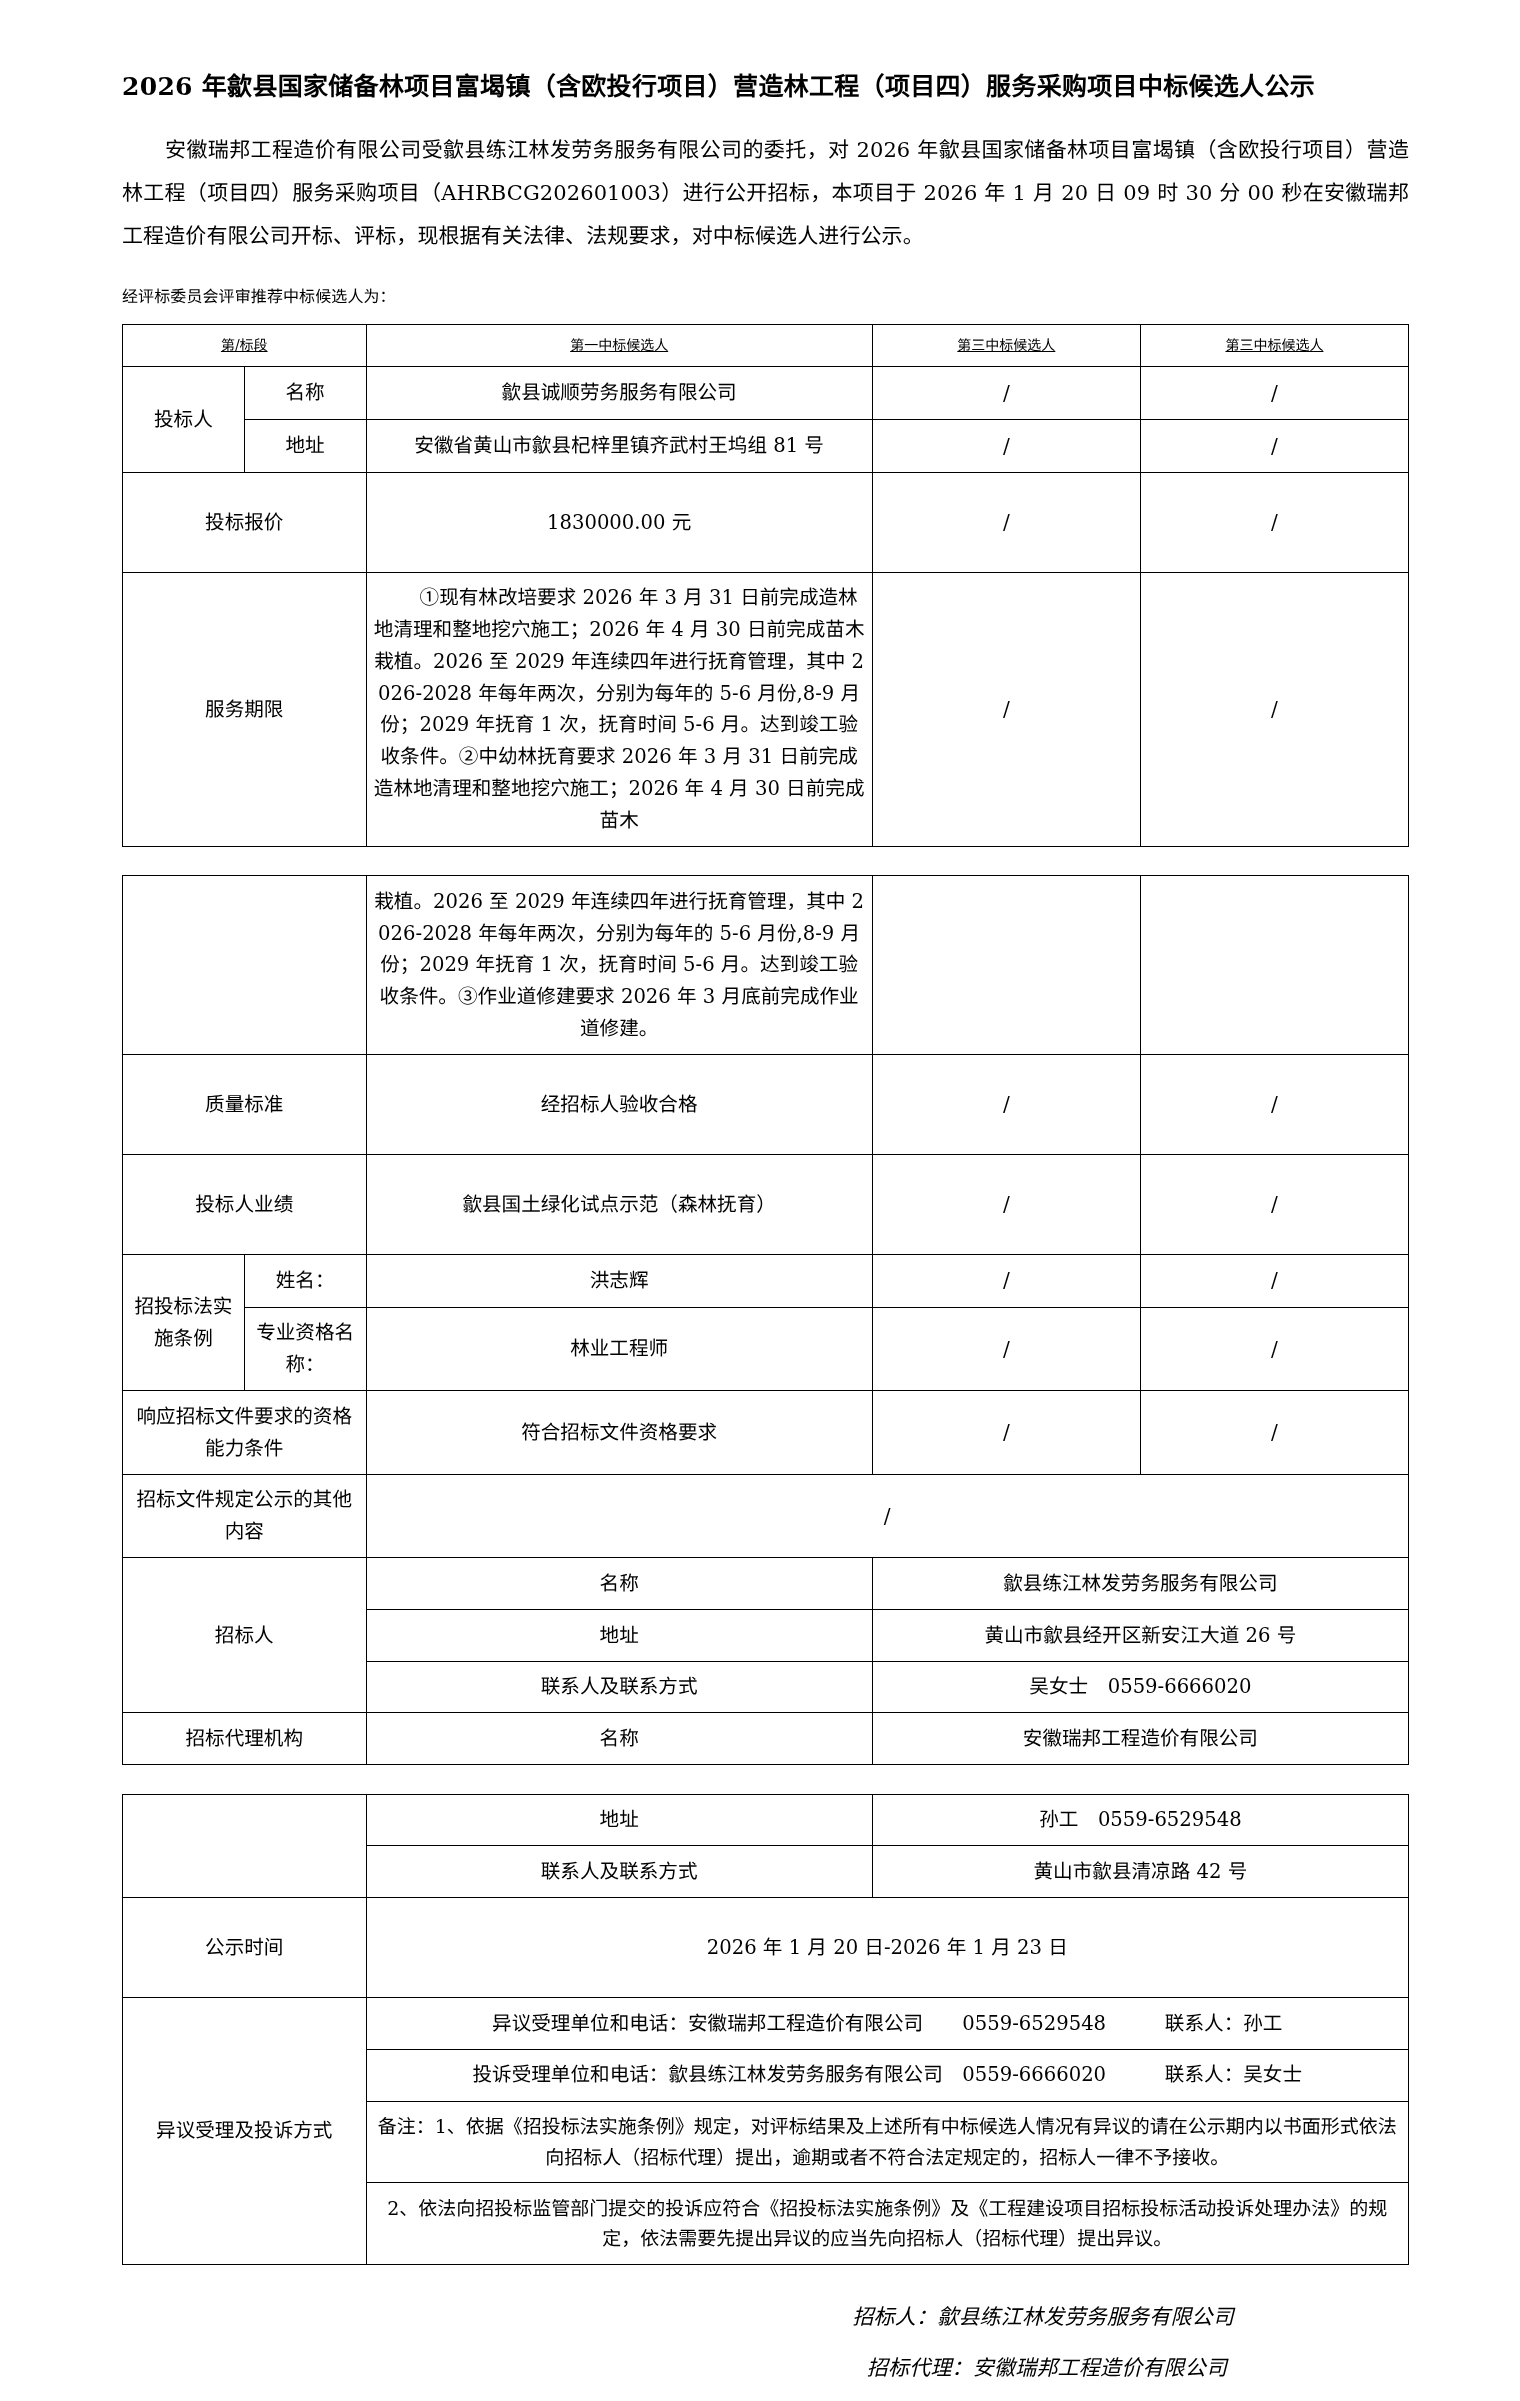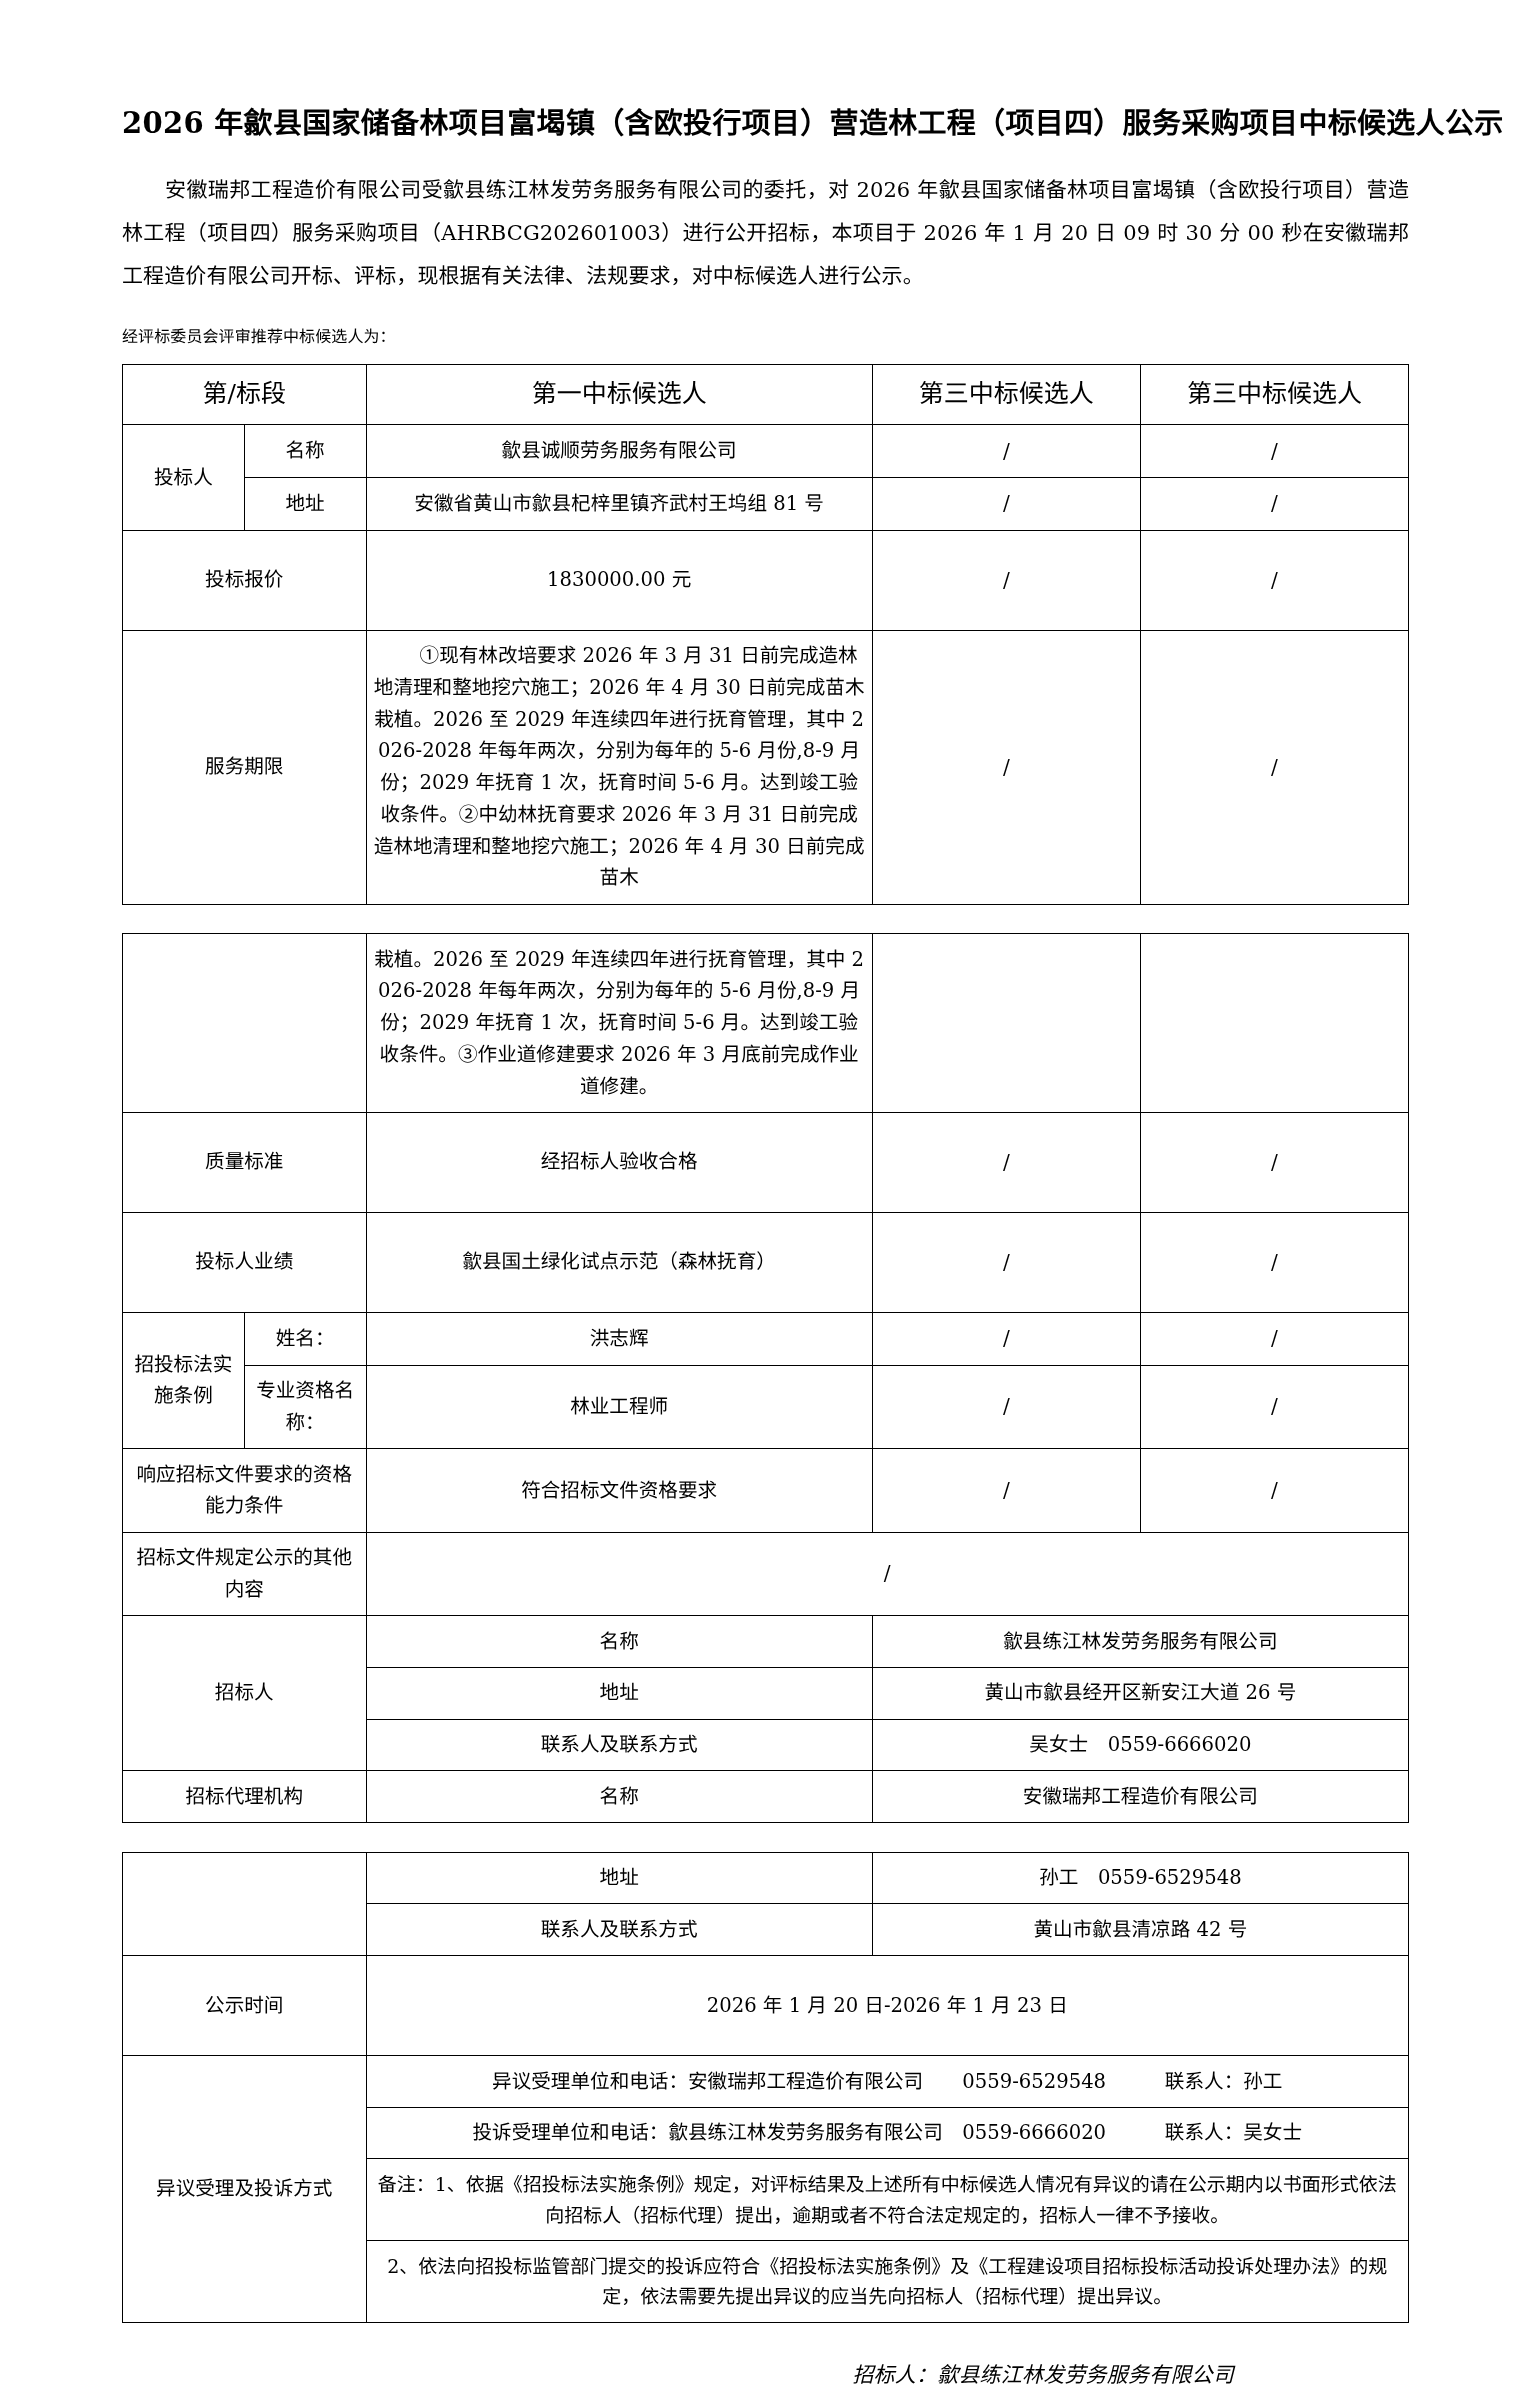--- a/index.html
+++ b/index.html
@@ -18,24 +18,24 @@
     box-sizing:border-box;
     background:#fff;
   }
   .inner{
     padding:0 112px 0 122px;
   }
 
   
   .doc-title{
     text-align:left;
-    font-size:29px;
+    font-size:25px;
     font-weight:bold;
     letter-spacing:0.3px;
-    padding-top:102px;
+    padding-top:68px;
     padding-bottom:6.8px;
     line-height:1.5;
     white-space:nowrap;
   }
 
   
   .intro{
     font-size:21px;
     line-height:2.05;
     text-align:justify;
@@ -60,21 +60,21 @@
     font-size:19.6px;
   }
   table.main td{
     border:1.4px solid #000;
     text-align:center;
     vertical-align:middle;
     padding:9.5px 5.4px;
     line-height:1.62;
     word-break:break-all;
   }
-  td.hdr{font-size:25px;padding:23px 4.1px;}
+  td.hdr{font-size:14px;padding:23px 4.1px;text-decoration:underline;}
   td.tall{height:80px;}
   td.slash{font-size:20.3px;}
   td.para{
     text-align:justify;
     text-justify:inter-ideograph;
     padding:15px 17.6px 15px 17.6px;
     line-height:2.15;
     font-size:19.6px;
     text-indent:0;
   }

